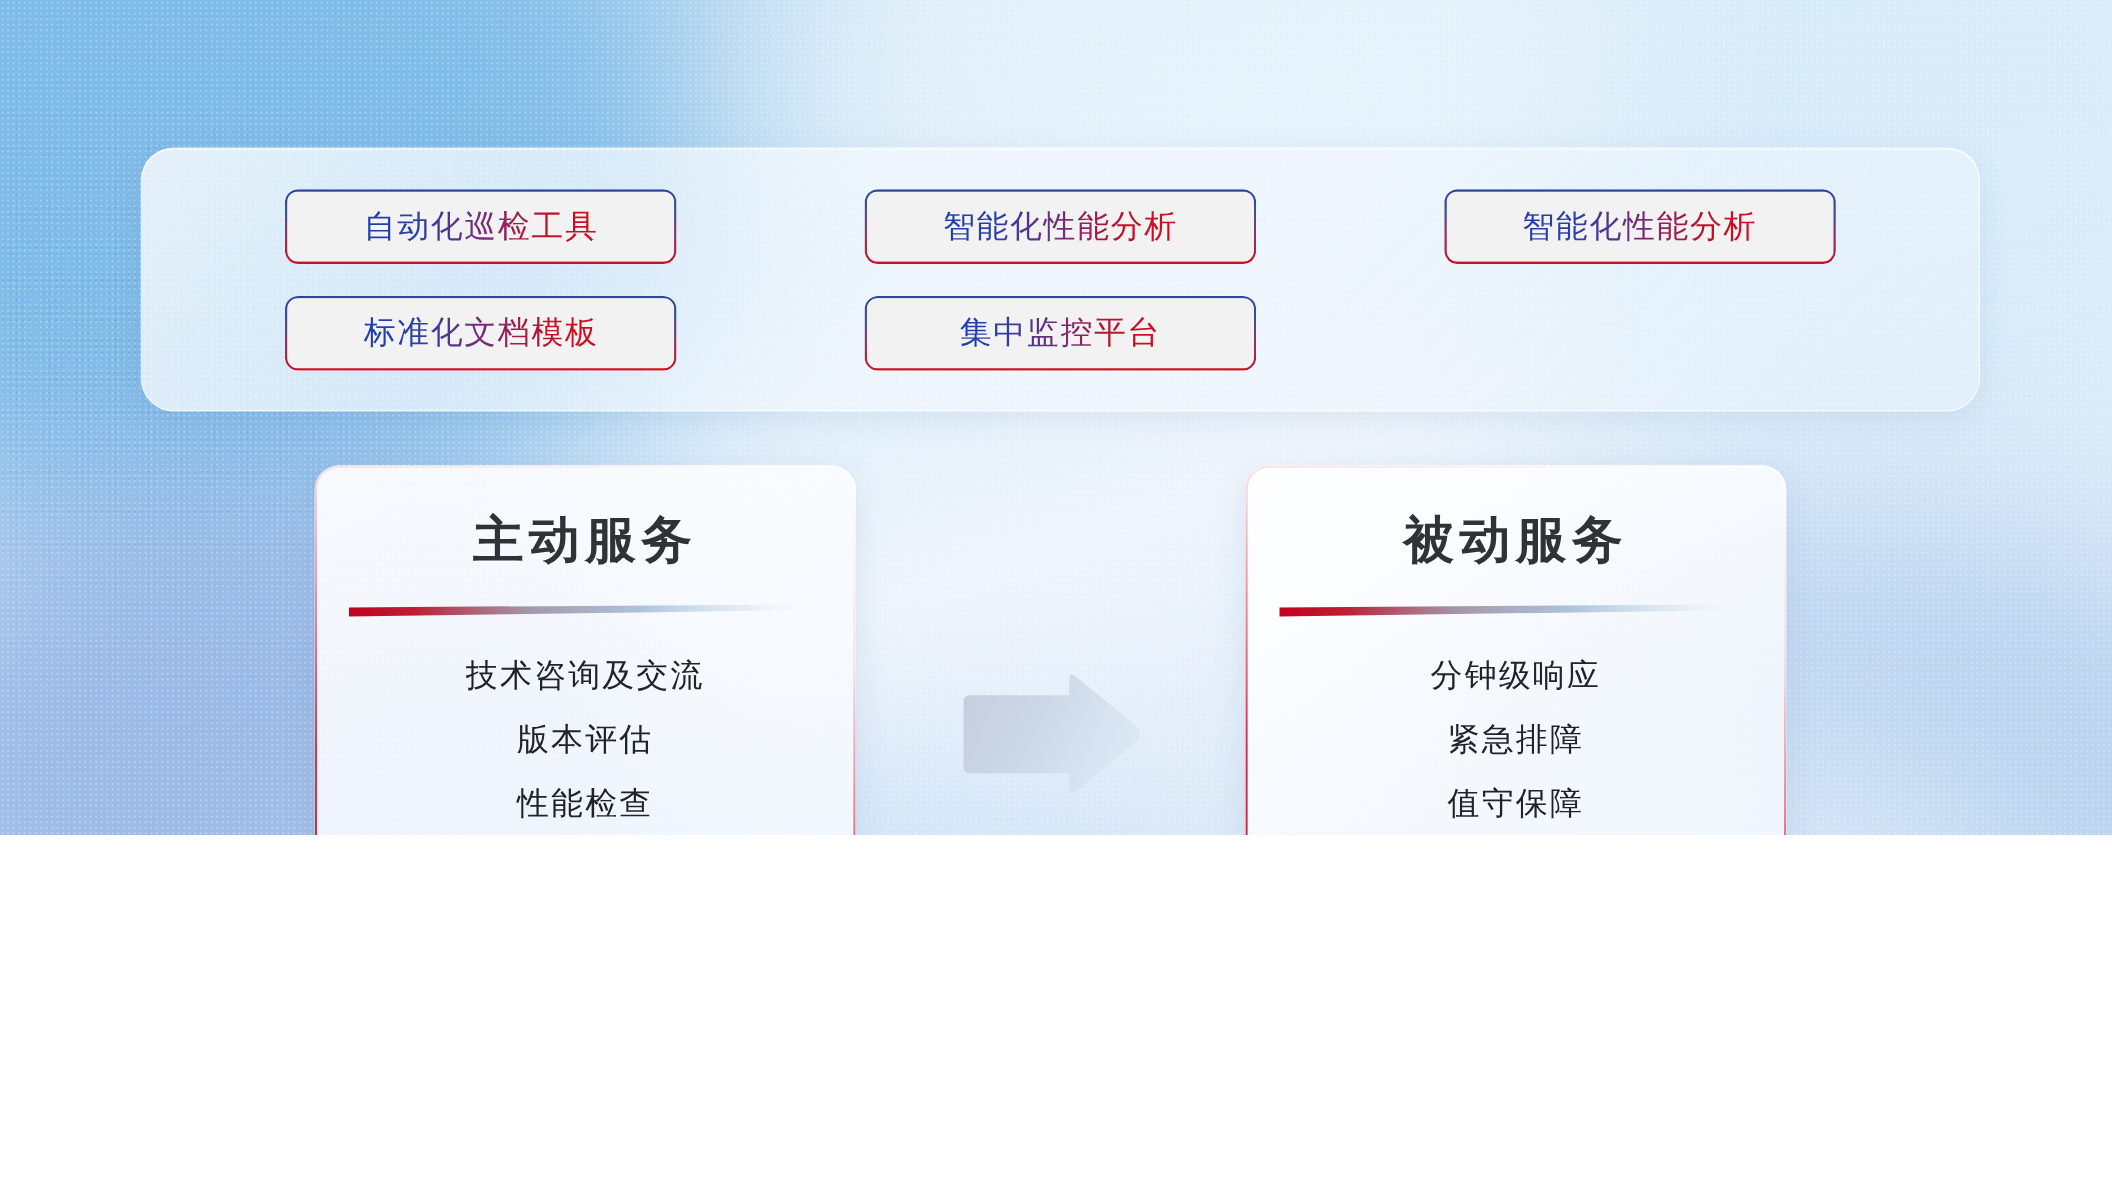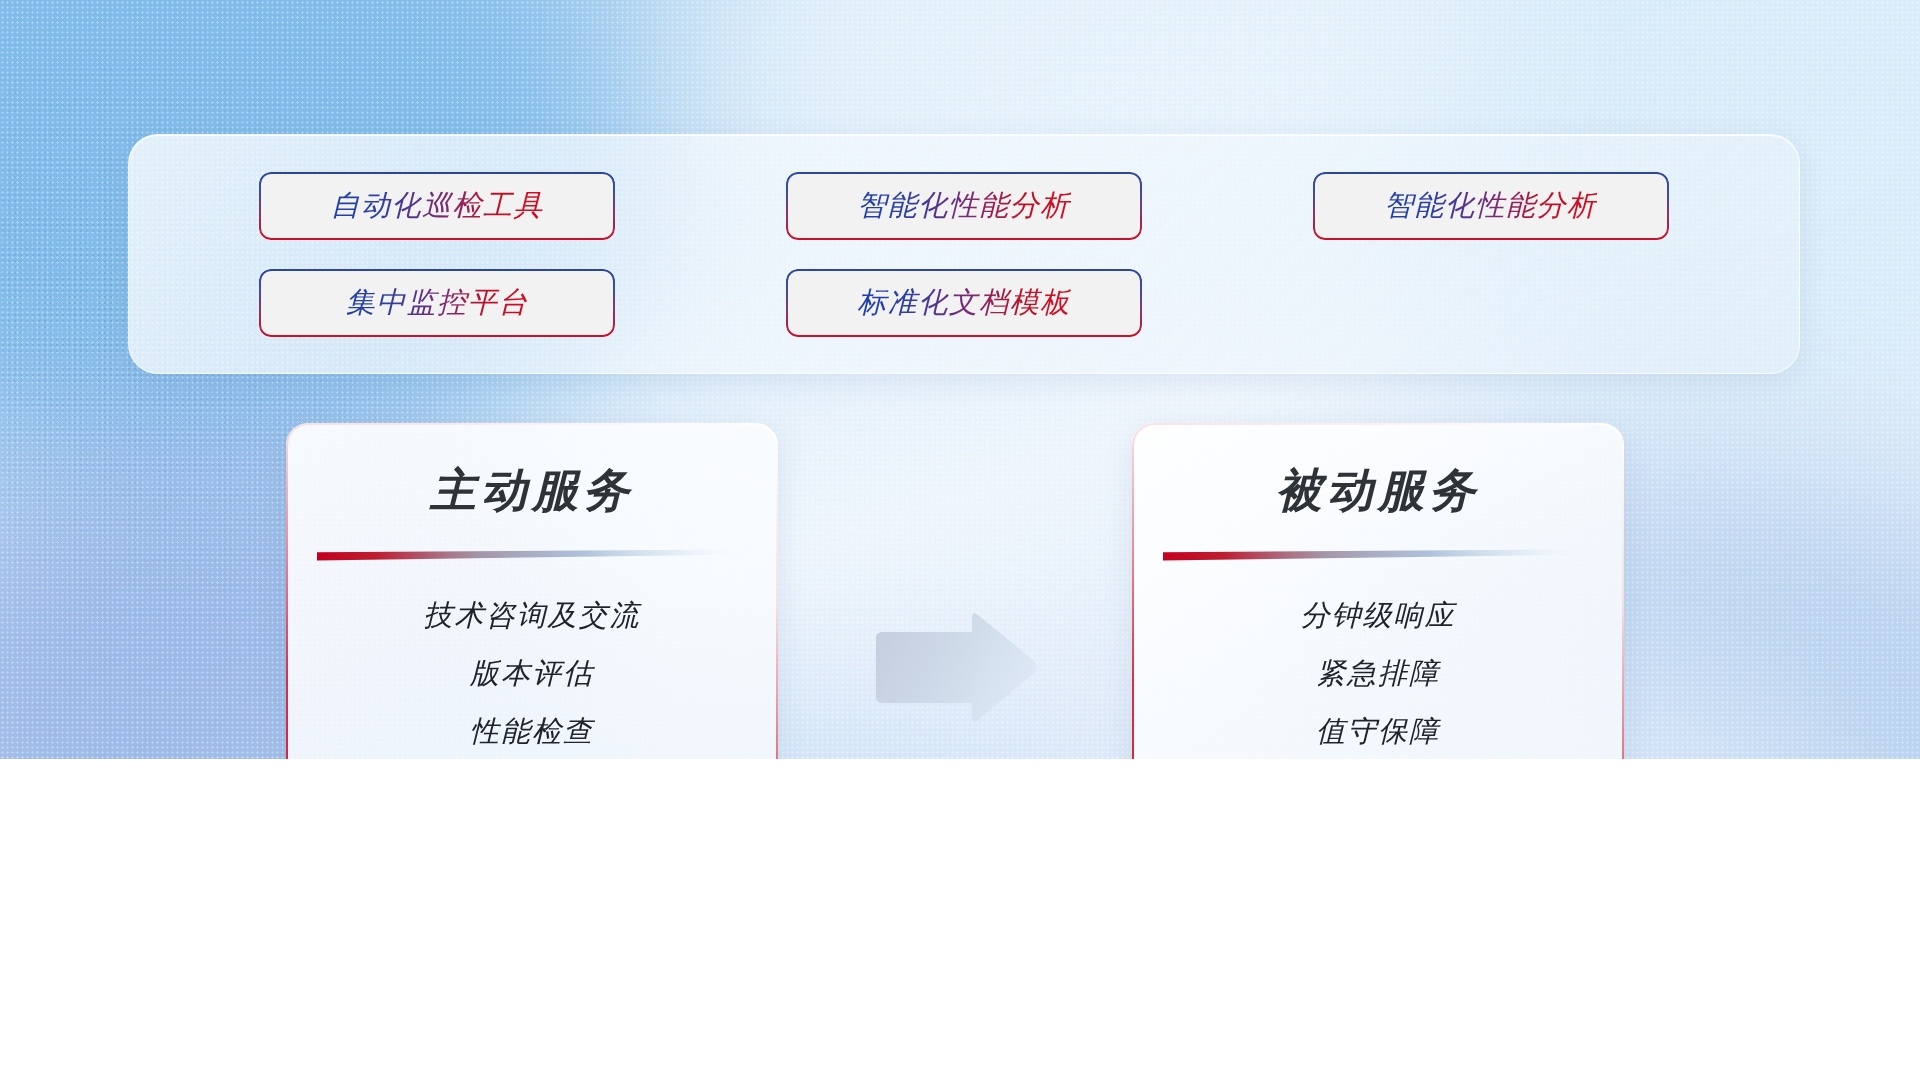--- a/index.html
+++ b/index.html
@@ -11,21 +11,20 @@
     font-family: "Liberation Sans", "DejaVu Sans", sans-serif;
   }
 
   
   #stage {
     position: relative;
     width: 1920px;
     height: 759px;
     background: linear-gradient(160deg, #a9d2ee 0%, #bfdcf2 18%, #dfeefa 40%, #eef5fc 58%, #e4eefa 75%, #cfe0f4 100%);
     overflow: hidden;
-    font-style: italic;
   }
   .bg-blob {
     position: absolute;
     border-radius: 50%;
     filter: blur(90px);
     pointer-events: none;
   }
   .blob-a { left: -260px;  top: -200px; width: 900px;  height: 700px;  background: rgba(123,186,232,0.92); }
   .blob-b { left: -160px;  top: 430px;  width: 760px;  height: 560px;  background: rgba(137,172,226,0.80); }
   .blob-c { left: 260px;   top: 700px;  width: 900px;  height: 520px;  background: rgba(197,223,246,0.80); }
@@ -215,25 +214,25 @@
 
       <div class="tag-btn">
         <span class="tag-label">智能化性能分析</span>
       </div>
 
       <div class="tag-btn">
         <span class="tag-label">智能化性能分析</span>
       </div>
 
       <div class="tag-btn">
+        <span class="tag-label">标准化文档模板</span>
+      </div>
+
+      <div class="tag-btn">
         <span class="tag-label">集中监控平台</span>
-      </div>
-
-      <div class="tag-btn">
-        <span class="tag-label">标准化文档模板</span>
       </div>
 
     </div>
   </div>
 
   <div class="svc-card" id="card-active">
     <div class="svc-title">主动服务</div>
     <div class="svc-divider">
       <svg viewBox="0 0 430 12" xmlns="http://www.w3.org/2000/svg" aria-hidden="true">
         <defs>

